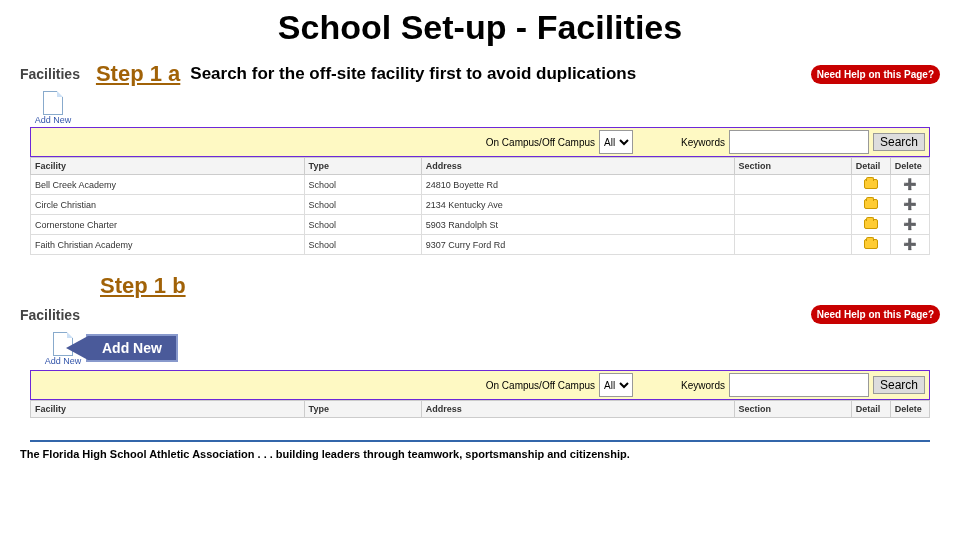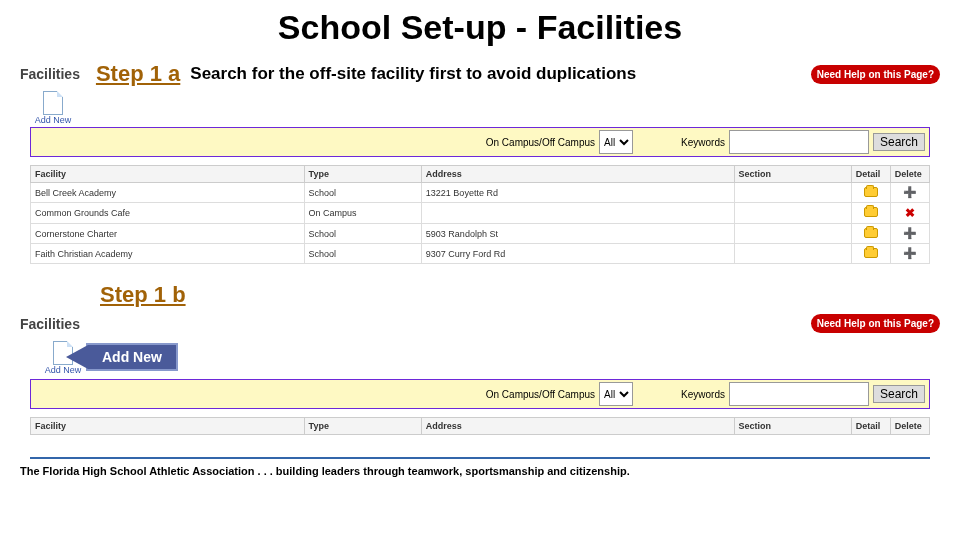--- a/index.html
+++ b/index.html
@@ -69,21 +69,21 @@
   .filterbar select, .filterbar input{
     font-size:10px; height:24px; border:1px solid #999; background:#fff;
   }
   .filterbar input{width:140px;}
   .filterbar .btn{
     background:#ddd;border:1px solid #999;padding:1px 6px;font-size:12px;
   }
 
   
   table.grid{
-    width:calc(100% - 20px); margin:8px 10px; border-collapse:collapse;
+    width:calc(100% - 20px); margin:0 10px; border-collapse:collapse;
     font-size:9px; color:#333;
   }
   table.grid th{
     text-align:left; font-weight:bold; background:#f4f4f4;
     border:1px solid #ccc; padding:3px 4px;
   }
   table.grid td{
     border:1px solid #ddd; padding:3px 4px; background:#fff;
     white-space:nowrap; overflow:hidden;
   }
@@ -163,32 +163,32 @@
       <th class="col-address">Address</th>
       <th class="col-section">Section</th>
       <th class="col-icon">Detail</th>
       <th class="col-icon">Delete</th>
     </tr>
       </thead>
     <tbody id="tbody-a">
         <tr>
           <td>Bell Creek Academy</td>
           <td>School</td>
-          <td>13221 Boyette Rd</td>
-          <td></td>
-          <td class="col-icon"><span class="folder-icon"></span></td>
-          <td class="col-icon"><span class="green-plus">➕</span></td>
-        </tr>
-        <tr>
-          <td>Common Grounds Cafe</td>
-          <td>On Campus</td>
-          <td></td>
-          <td></td>
-          <td class="col-icon"><span class="folder-icon"></span></td>
-          <td class="col-icon"><span class="red-x">✖</span></td>
+          <td>24810 Boyette Rd</td>
+          <td></td>
+          <td class="col-icon"><span class="folder-icon"></span></td>
+          <td class="col-icon"><span class="green-plus">➕</span></td>
+        </tr>
+        <tr>
+          <td>Circle Christian</td>
+          <td>School</td>
+          <td>2134 Kentucky Ave</td>
+          <td></td>
+          <td class="col-icon"><span class="folder-icon"></span></td>
+          <td class="col-icon"><span class="green-plus">➕</span></td>
         </tr>
         <tr>
           <td>Cornerstone Charter</td>
           <td>School</td>
           <td>5903 Randolph St</td>
           <td></td>
           <td class="col-icon"><span class="folder-icon"></span></td>
           <td class="col-icon"><span class="green-plus">➕</span></td>
         </tr>
         <tr>

